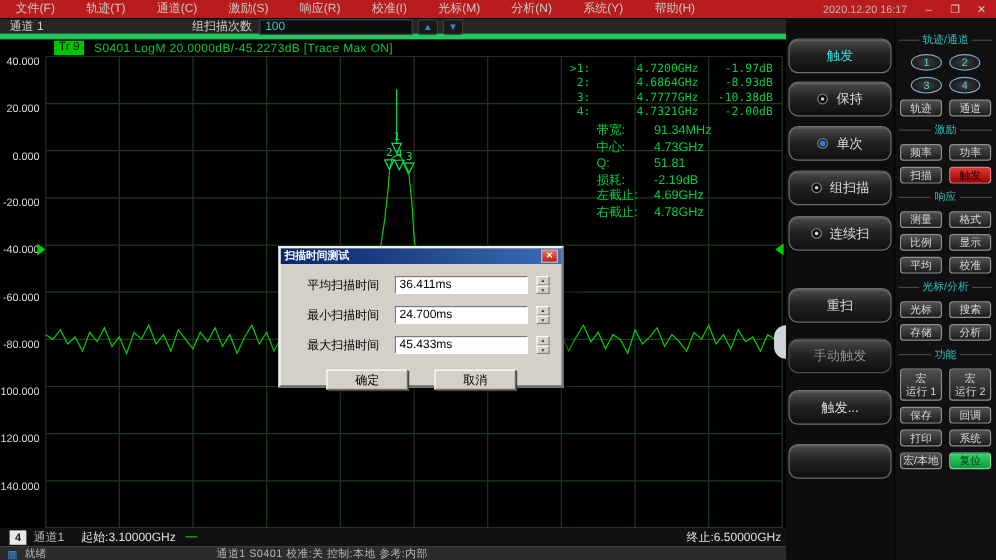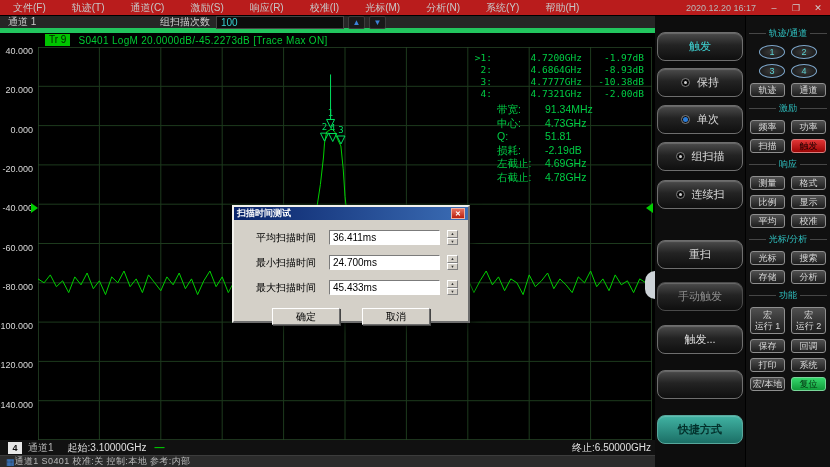--- a/index.html
+++ b/index.html
@@ -284,20 +284,21 @@
 
   <div class="bottom-row">
     <span class="win-badge">4</span>
     <span class="b-chan">通道1</span>
     <span class="b-start">起始:3.10000GHz</span>
     <span class="b-dash">—</span>
     <span class="b-stop">终止:6.50000GHz</span>
   </div>
   <div class="statusbar">
     <span class="sb-icon">▦</span>
+    <span class="sb-ready">就绪</span>
     <span class="sb-info" id="sbinfo">通道1  S0401  校准:关  控制:本地  参考:内部</span>
   </div>
 
   <div class="side-main" id="sideMain">
       <div class="btn-main header" style="top: 16px;">
         <span>触发</span>
       </div>
       <div class="btn-main" style="top: 89px;">
         <span class="radio on"></span>
         <span>单次</span>
@@ -318,23 +319,20 @@
         <span>重扫</span>
       </div>
       <div class="btn-main disabled" style="top: 266px;">
         <span>手动触发</span>
       </div>
       <div class="btn-main" style="top: 309px;">
         <span>触发...</span>
       </div>
       <div class="btn-main" style="top: 354px;">
         <span></span>
-      </div>
-      <div class="btn-main teal" style="top: 399px;">
-        <span>快捷方式</span>
       </div>
     </div>
 
   <div class="side-right" id="sideRight">
       <div class="grp-hd">
         <span>轨迹/通道</span>
       </div>
       <div class="btn-row">
         <div class="oval">1</div>
         <div class="oval">2</div>

